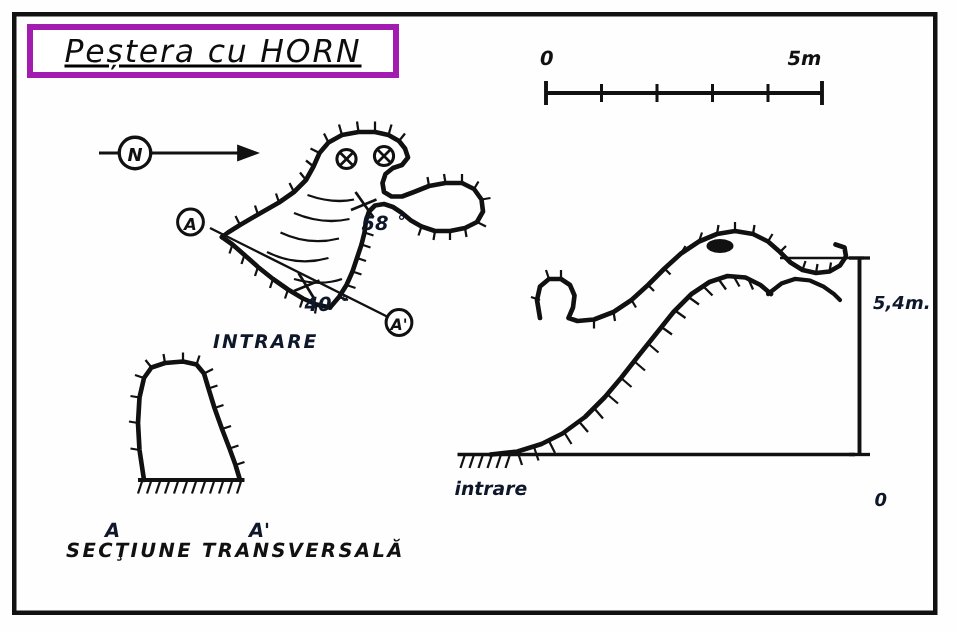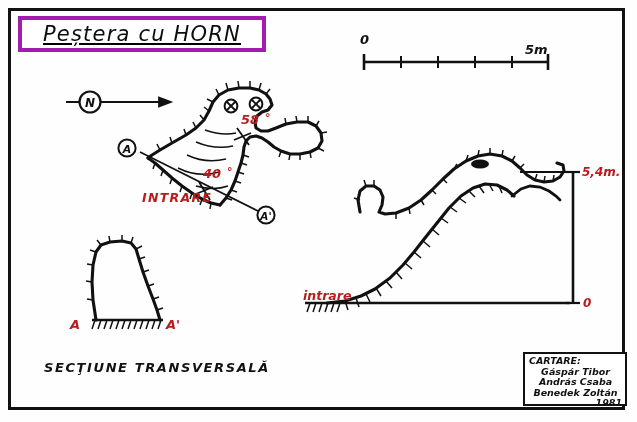--- a/index.html
+++ b/index.html
@@ -8,22 +8,22 @@
   #sheet{position:relative;width:637px;height:422px;background:#fefefe;}
   #frame{position:absolute;left:8px;top:8px;width:617px;height:402px;
          border:3px solid #111;box-sizing:border-box;background:#fefefe;}
   svg{position:absolute;left:0;top:0;width:637px;height:422px;overflow:visible;}
   .ttl-box{position:absolute;left:18px;top:16px;width:248px;height:36px;
            border:4px solid #a21caf;box-sizing:border-box;background:#fff;
            display:flex;align-items:center;justify-content:center;text-decoration:underline;}
   .ttl-txt{font-family:"DejaVu Sans","Liberation Sans",sans-serif;
            font-style:italic;font-size:21px;letter-spacing:1.2px;color:#0d0d0d;
            white-space:nowrap;}
-  .lbl{position:absolute;font-style:italic;font-weight:bold;color:#b91c1c;
-       white-space:nowrap;line-height:1;}
+  .lbl{position:absolute;font-style:italic;font-weight:bold;color:#0f172a;
+       white-space:nowrap;line-height:1;margin-top:30px;}
   .cap{position:absolute;font-style:italic;font-weight:bold;color:#111;
        white-space:nowrap;letter-spacing:1.6px;font-size:13px;}
   .scl{position:absolute;font-style:italic;font-weight:bold;font-size:13px;color:#111;}
   .cred{position:absolute;left:523px;top:352px;width:104px;height:54px;
         border:2px solid #111;box-sizing:border-box;background:#fff;
         padding:2px 3px 0 4px;}
   .cred div{font-style:italic;font-weight:bold;font-size:9.5px;color:#111;
             line-height:10.6px;white-space:nowrap;}
   .cred .yr{text-align:right;text-decoration:underline;}
   .cred .nm{text-align:center;}
@@ -252,40 +252,33 @@
       <line x1="566" y1="172" x2="580" y2="172" stroke="#111" stroke-width="2.2"></line>
       <line x1="566" y1="303" x2="580" y2="303" stroke="#111" stroke-width="2.2"></line>
     </g>
   </svg>
 
   <div class="ttl-box">
     <span class="ttl-txt">Peștera cu HORN</span>
   </div>
 
   <div class="scl" style="left:360px;top:32px;">0</div>
-  <div class="scl" style="left:525px;top:32px;margin-top:10px;">5m</div>
+  <div class="scl" style="left:525px;top:32px;">5m</div>
 
   <div class="lbl" style="left:241px;top:113px;font-size:13px;">58</div>
   <div class="lbl" style="left:265px;top:112px;font-size:11px;">°</div>
   <div class="lbl" style="left:203px;top:167px;font-size:13px;text-align:center;">40</div>
   <div class="lbl" style="left:227px;top:166px;font-size:11px;">°</div>
 
   <div class="lbl" style="left:142px;top:192px;font-size:12.5px;letter-spacing:1.3px;">INTRARE</div>
 
   <div class="lbl" style="left:70px;top:318px;font-size:13px;">A</div>
   <div class="lbl" style="left:166px;top:318px;font-size:13px;">A'</div>
 
   <div class="cap" style="left:44px;top:360px;">SECŢIUNE  TRANSVERSALĂ</div>
 
   <div class="lbl" style="left:303px;top:290px;font-size:12.5px;">intrare</div>
 
   <div class="lbl" style="left:582px;top:166px;font-size:12px;">5,4m.</div>
   <div class="lbl" style="left:583px;top:297px;font-size:12px;">0</div>
 
 
-  <div class="cred">
-    <div class="hd">CARTARE:</div>
-    <div class="nm">Gáspár  Tibor</div>
-    <div class="nm">András  Csaba</div>
-    <div class="nm">Benedek Zoltán</div>
-    <div class="yr">1981</div>
-  </div>
 </div>
 
 </body></html>

